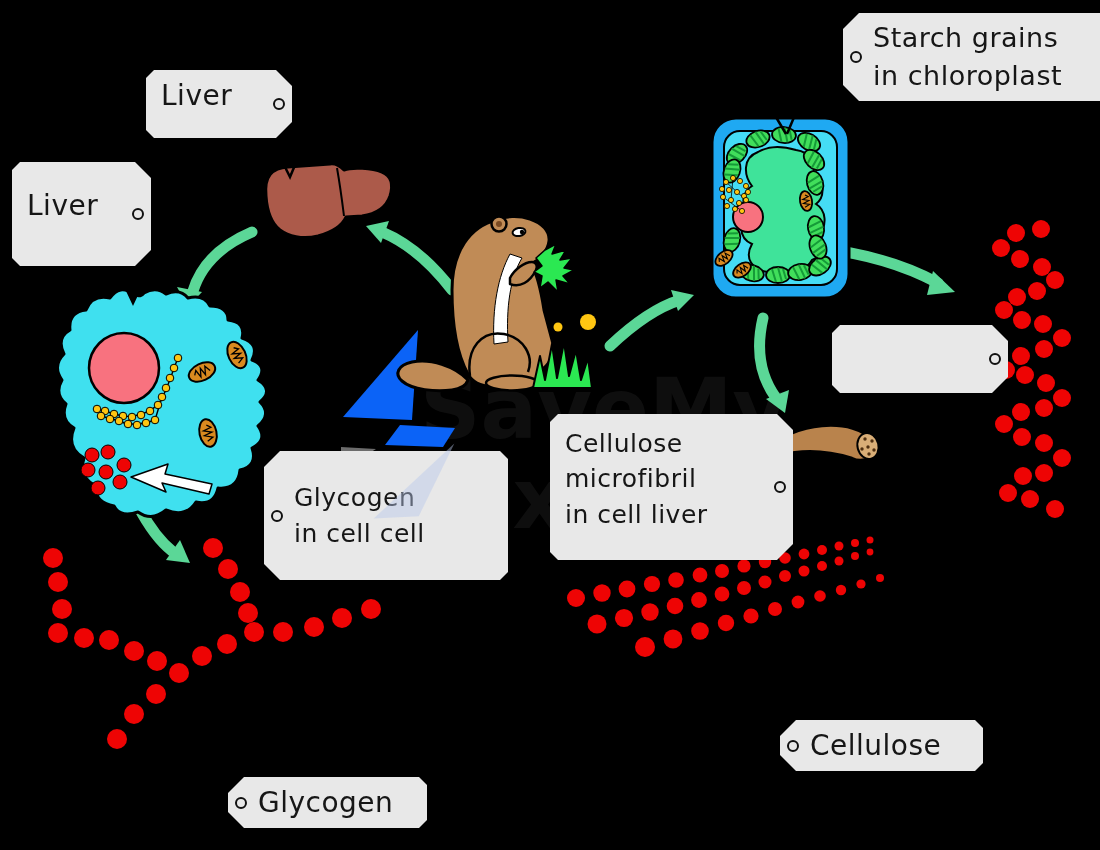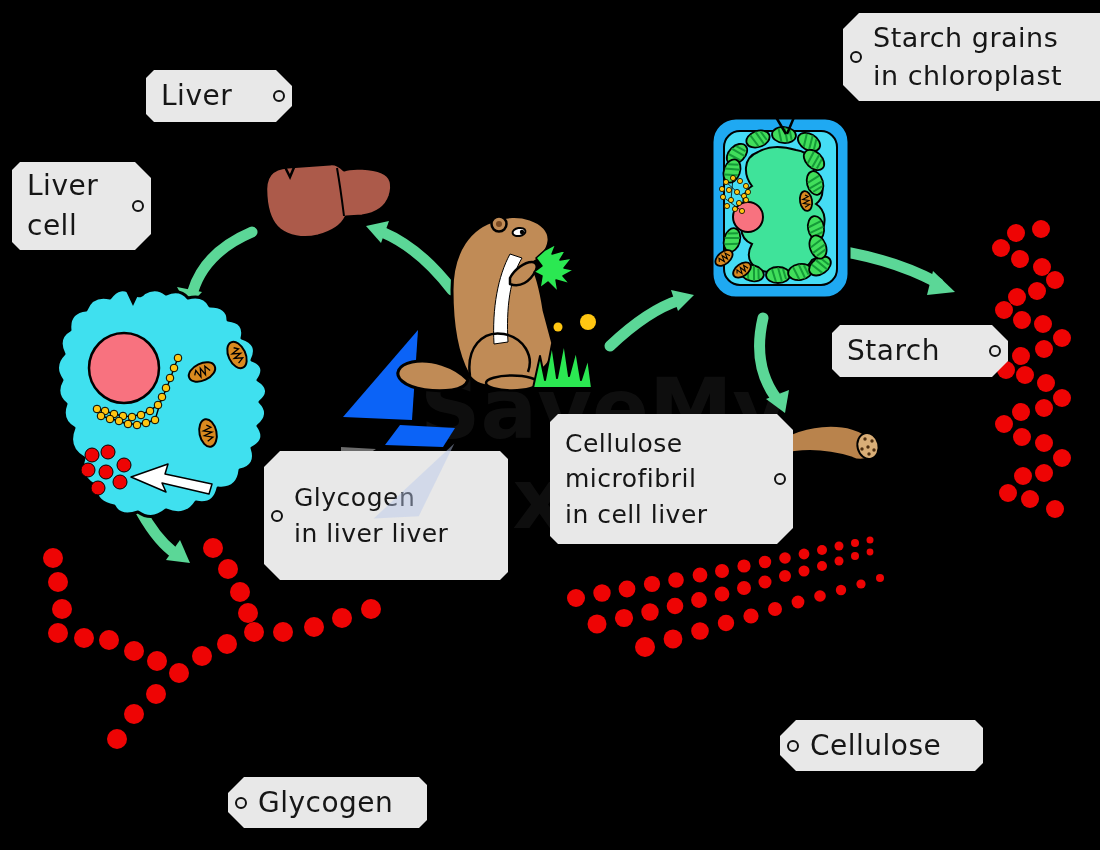--- a/index.html
+++ b/index.html
@@ -3,21 +3,21 @@
 <meta charset="utf-8">
 <style>
   html,body{margin:0;padding:0;background:#000;}
   #stage{position:relative;width:1100px;height:850px;background:#000;overflow:hidden;
          font-family:"DejaVu Sans","Liberation Sans",sans-serif;}
   #canvas{position:absolute;left:0;top:0;z-index:0;}
   .tag{position:absolute;background:#e8e8e8;color:#161616;z-index:2;
        display:flex;flex-direction:column;justify-content:center;}
   .tag .tag-line{letter-spacing:.5px;line-height:1.42;white-space:nowrap;}
   .hole-right{clip-path:polygon(0 8px,8px 0,calc(100% - 16px) 0,100% 16px,100% calc(100% - 16px),calc(100% - 16px) 100%,8px 100%,0 calc(100% - 8px));
-              padding:2px 30px 2px 15px;}
+              padding:2px 30px 18px 15px;}
   .hole-left{clip-path:polygon(16px 0,calc(100% - 8px) 0,100% 8px,100% calc(100% - 8px),calc(100% - 8px) 100%,16px 100%,0 calc(100% - 16px),0 16px);
              padding:2px 12px 2px 30px;}
   .hole{position:absolute;top:50%;transform:translateY(-50%);width:8px;height:8px;
         border:2.5px solid #111;border-radius:50%;background:#e8e8e8;}
   .hole-right .hole{right:7px;}
   .hole-left .hole{left:7px;}
   .f28{font-size:28px;} .f27{font-size:27px;} .f26{font-size:25px;}
   #wm-wedge{position:absolute;left:366px;top:441px;width:96px;height:80px;z-index:3;
             background:#b9c7ea;opacity:.45;pointer-events:none;
             clip-path:polygon(92% 3%,8% 97%,55% 94%);}
@@ -367,38 +367,36 @@
 </svg>
 
 <div class="tag hole-right f28" style="left:146px;top:70px;width:101px;height:48px;">
   <span class="hole"></span>
   <div class="tag-line">Liver</div>
 </div>
 
 <div class="tag hole-right f28" style="left:12px;top:162px;width:94px;height:84px;">
   <span class="hole"></span>
   <div class="tag-line">Liver</div>
-  <div class="tag-line">cell</div>
 </div>
 
 <div class="tag hole-left f27" style="left:843px;top:13px;width:239px;height:84px;">
   <span class="hole"></span>
   <div class="tag-line">Starch grains</div>
   <div class="tag-line">in chloroplast</div>
 </div>
 
 <div class="tag hole-right f28" style="left:832px;top:325px;width:131px;height:48px;">
   <span class="hole"></span>
-  <div class="tag-line">Starch</div>
 </div>
 
 <div class="tag hole-left f26" style="left:264px;top:451px;width:202px;height:125px;">
   <span class="hole"></span>
   <div class="tag-line">Glycogen</div>
-  <div class="tag-line">in liver liver</div>
+  <div class="tag-line">in cell cell</div>
 </div>
 
 <div class="tag hole-right f26" style="left:550px;top:414px;width:198px;height:126px;">
   <span class="hole"></span>
   <div class="tag-line">Cellulose</div>
   <div class="tag-line">microfibril</div>
   <div class="tag-line">in cell liver</div>
 </div>
 
 <div class="tag hole-left f28" style="left:228px;top:777px;width:157px;height:47px;">

